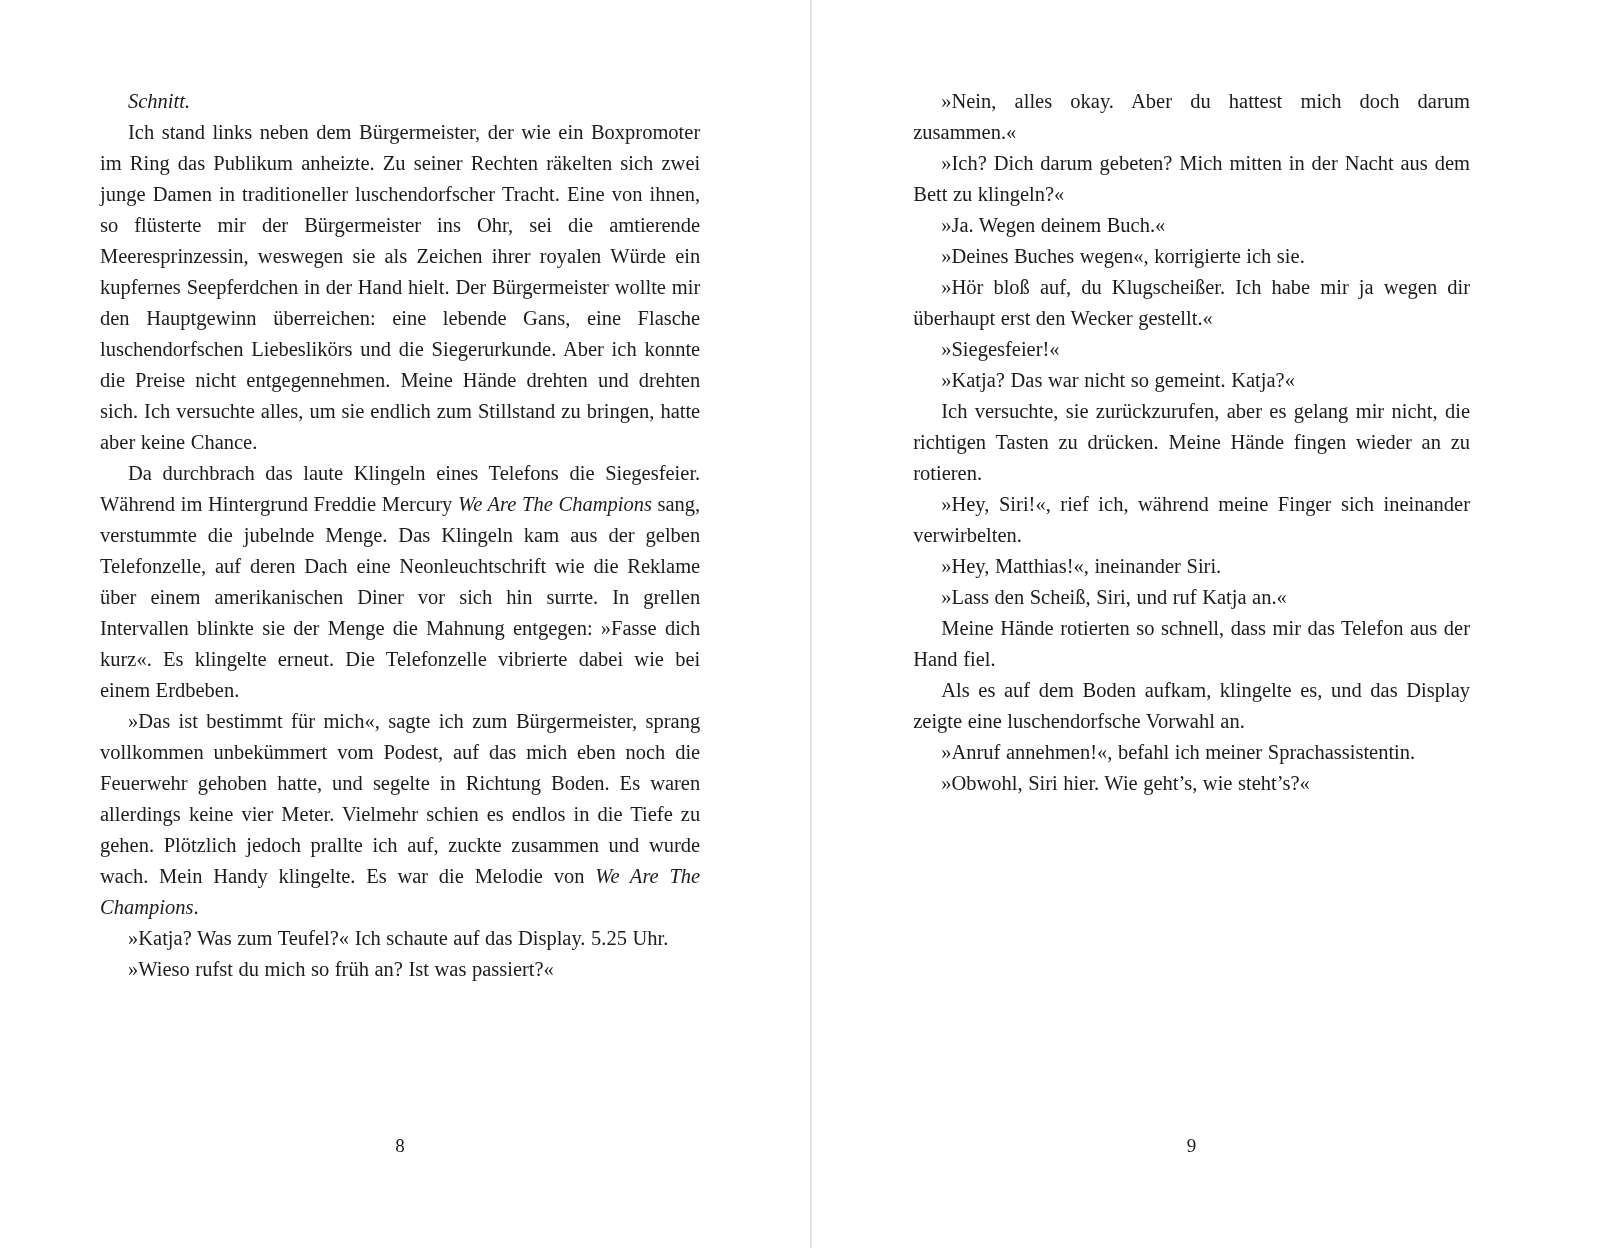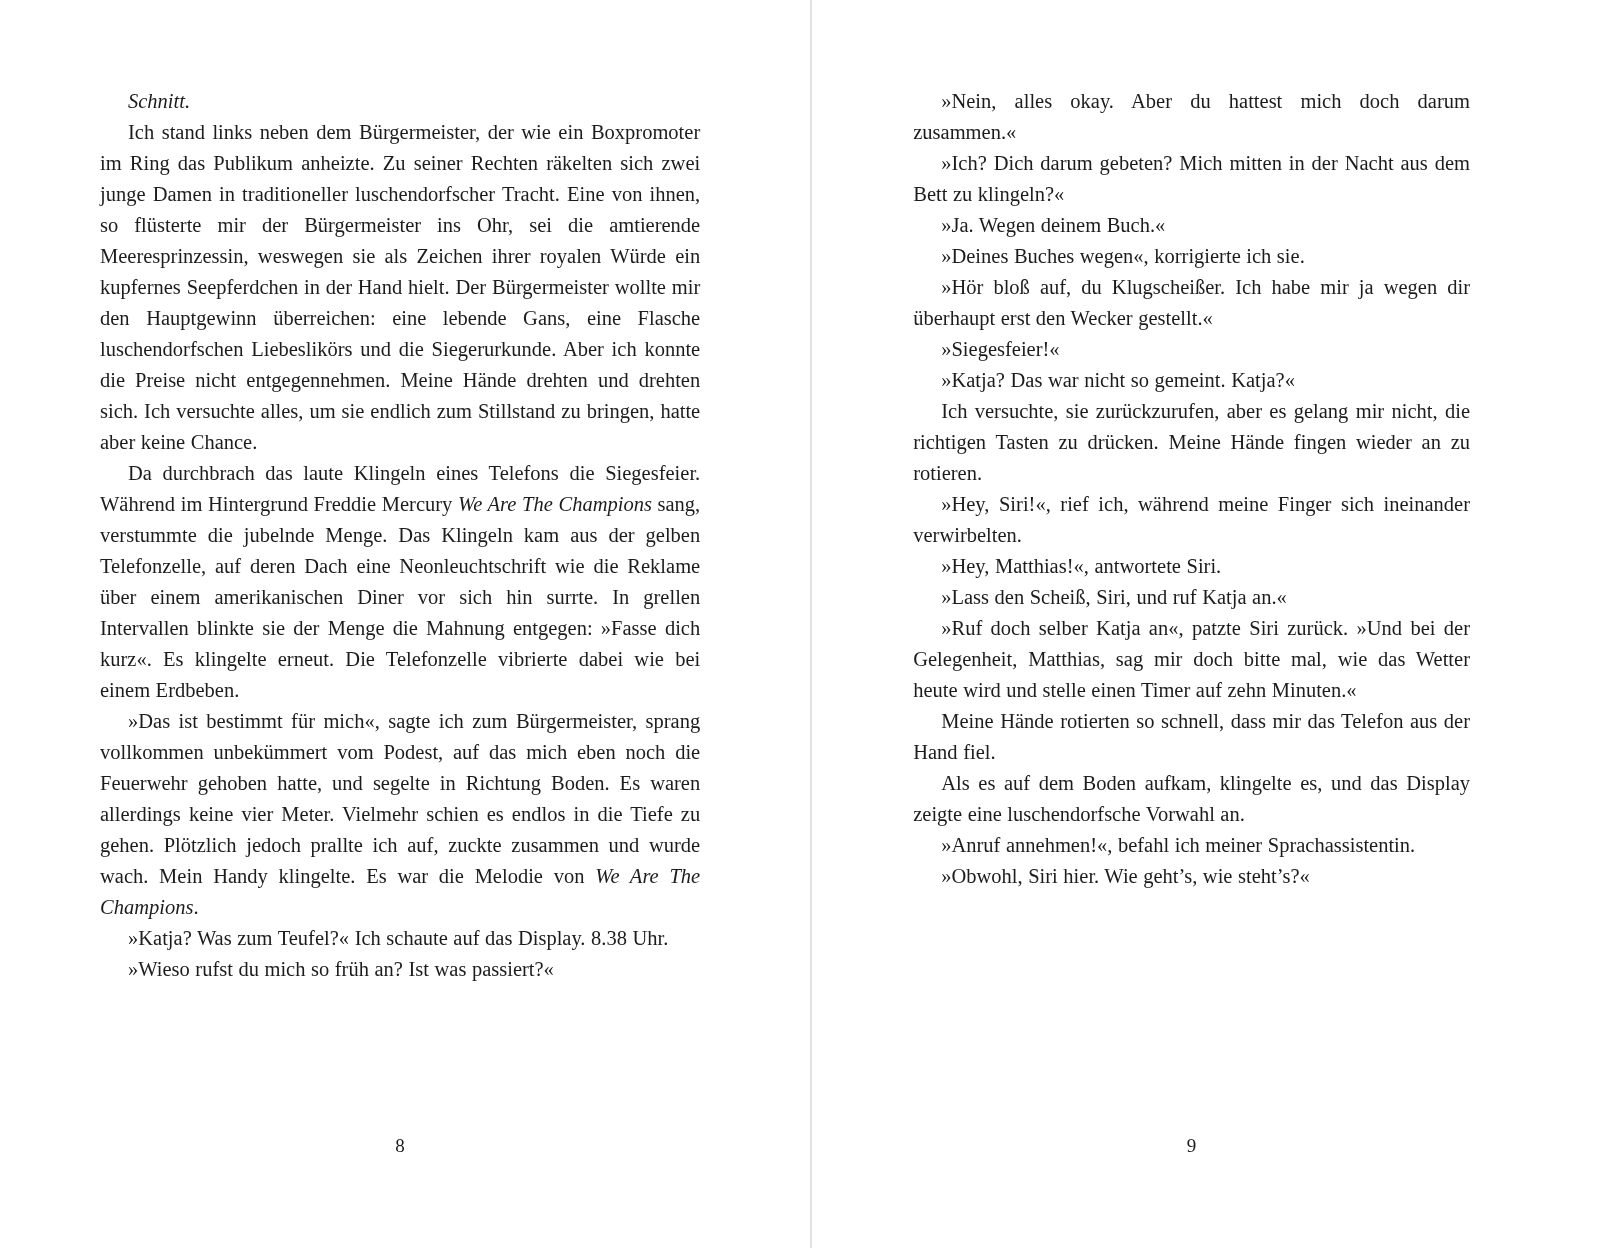--- a/index.html
+++ b/index.html
@@ -74,42 +74,41 @@
 <body>
 
 <div class="spread">
 
   <section class="page page-left">
     <div class="text-block">
         <p class="para"><span class="italic">Schnitt.</span></p>
         <p class="para"><span>Ich stand links neben dem Bürgermeister, der wie ein Boxpromoter im Ring das Publikum anheizte. Zu seiner Rechten räkelten sich zwei junge Damen in traditioneller luschendorfscher Tracht. Eine von ihnen, so flüsterte mir der Bürgermeister ins Ohr, sei die amtierende Meeresprinzessin, weswegen sie als Zeichen ihrer royalen Würde ein kupfernes Seepferdchen in der Hand hielt. Der Bürgermeister wollte mir den Hauptgewinn überreichen: eine lebende Gans, eine Flasche luschendorfschen Liebeslikörs und die Siegerurkunde. Aber ich konnte die Preise nicht entgegennehmen. Meine Hände drehten und drehten sich. Ich versuchte alles, um sie endlich zum Stillstand zu bringen, hatte aber keine Chance.</span></p>
         <p class="para"><span>Da durchbrach das laute Klingeln eines Telefons die Siegesfeier. Während im Hintergrund Freddie Mercury </span><span class="italic">We Are The Champions</span><span> sang, verstummte die jubelnde Menge. Das Klingeln kam aus der gelben Telefonzelle, auf deren Dach eine Neonleuchtschrift wie die Reklame über einem amerikanischen Diner vor sich hin surrte. In grellen Intervallen blinkte sie der Menge die Mahnung entgegen: »Fasse dich kurz«. Es klingelte erneut. Die Telefonzelle vibrierte dabei wie bei einem Erdbeben.</span></p>
         <p class="para"><span>»Das ist bestimmt für mich«, sagte ich zum Bürgermeister, sprang vollkommen unbekümmert vom Podest, auf das mich eben noch die Feuerwehr gehoben hatte, und segelte in Richtung Boden. Es waren allerdings keine vier Meter. Vielmehr schien es endlos in die Tiefe zu gehen. Plötzlich jedoch prallte ich auf, zuckte zusammen und wurde wach. Mein Handy klingelte. Es war die Melodie von </span><span class="italic">We Are The Champions</span><span>.</span></p>
-        <p class="para"><span>»Katja? Was zum Teufel?« Ich schaute auf das Display. 8.38 Uhr.</span></p>
+        <p class="para"><span>»Katja? Was zum Teufel?« Ich schaute auf das Display. 5.25 Uhr.</span></p>
         <p class="para"><span>»Wieso rufst du mich so früh an? Ist was passiert?«</span></p>
       </div>
     <div class="page-number">8</div>
   </section>
 
   <div class="divider"></div>
 
   <section class="page page-right">
     <div class="text-block">
         <p class="para"><span>»Nein, alles okay. Aber du hattest mich doch darum zusammen.«</span></p>
         <p class="para"><span>»Ich? Dich darum gebeten? Mich mitten in der Nacht aus dem Bett zu klingeln?«</span></p>
         <p class="para"><span>»Ja. Wegen deinem Buch.«</span></p>
         <p class="para"><span>»Deines Buches wegen«, korrigierte ich sie.</span></p>
         <p class="para"><span>»Hör bloß auf, du Klugscheißer. Ich habe mir ja wegen dir überhaupt erst den Wecker gestellt.«</span></p>
         <p class="para"><span>»Siegesfeier!«</span></p>
         <p class="para"><span>»Katja? Das war nicht so gemeint. Katja?«</span></p>
         <p class="para"><span>Ich versuchte, sie zurückzurufen, aber es gelang mir nicht, die richtigen Tasten zu drücken. Meine Hände fingen wieder an zu rotieren.</span></p>
         <p class="para"><span>»Hey, Siri!«, rief ich, während meine Finger sich ineinander verwirbelten.</span></p>
-        <p class="para"><span>»Hey, Matthias!«, antwortete Siri.</span></p>
+        <p class="para"><span>»Hey, Matthias!«, ineinander Siri.</span></p>
         <p class="para"><span>»Lass den Scheiß, Siri, und ruf Katja an.«</span></p>
-        <p class="para"><span>»Ruf doch selber Katja an«, patzte Siri zurück. »Und bei der Gelegenheit, Matthias, sag mir doch bitte mal, wie das Wetter heute wird und stelle einen Timer auf zehn Minuten.«</span></p>
         <p class="para"><span>Meine Hände rotierten so schnell, dass mir das Telefon aus der Hand fiel.</span></p>
         <p class="para"><span>Als es auf dem Boden aufkam, klingelte es, und das Display zeigte eine luschendorfsche Vorwahl an.</span></p>
         <p class="para"><span>»Anruf annehmen!«, befahl ich meiner Sprachassistentin.</span></p>
         <p class="para"><span>»Obwohl, Siri hier. Wie geht’s, wie steht’s?«</span></p>
       </div>
     <div class="page-number">9</div>
   </section>
 
 </div>
 

